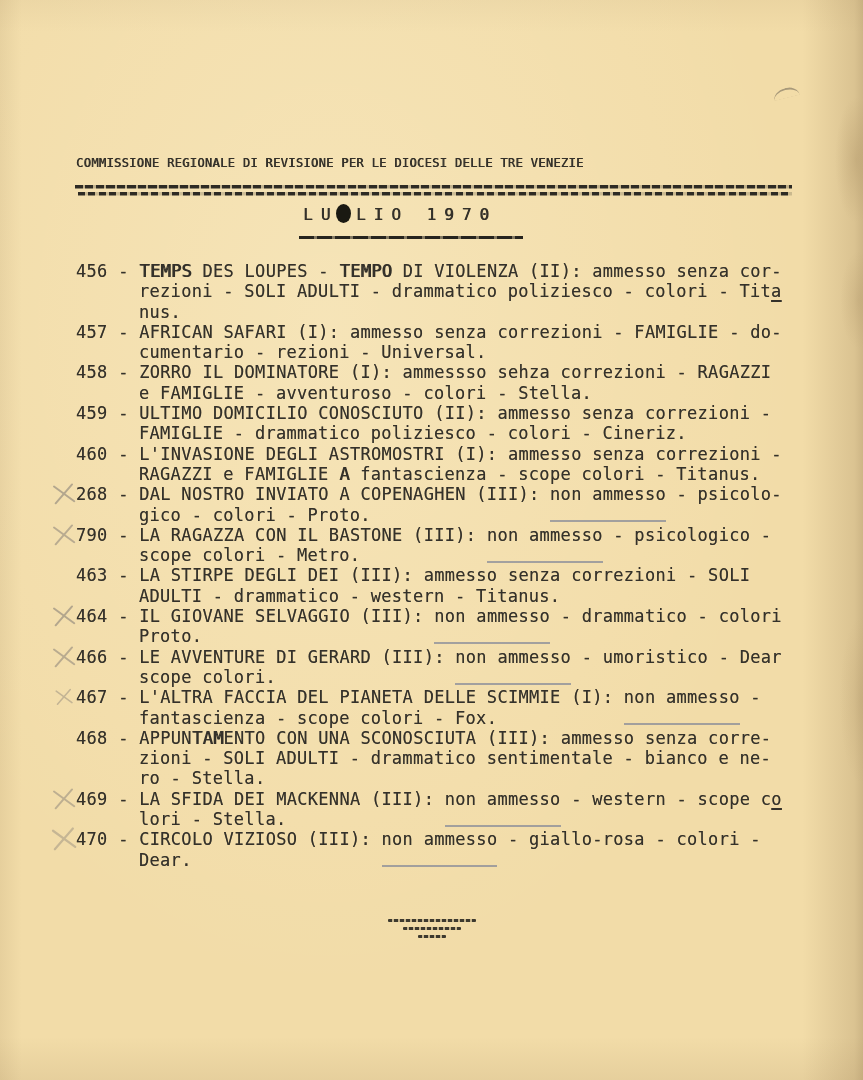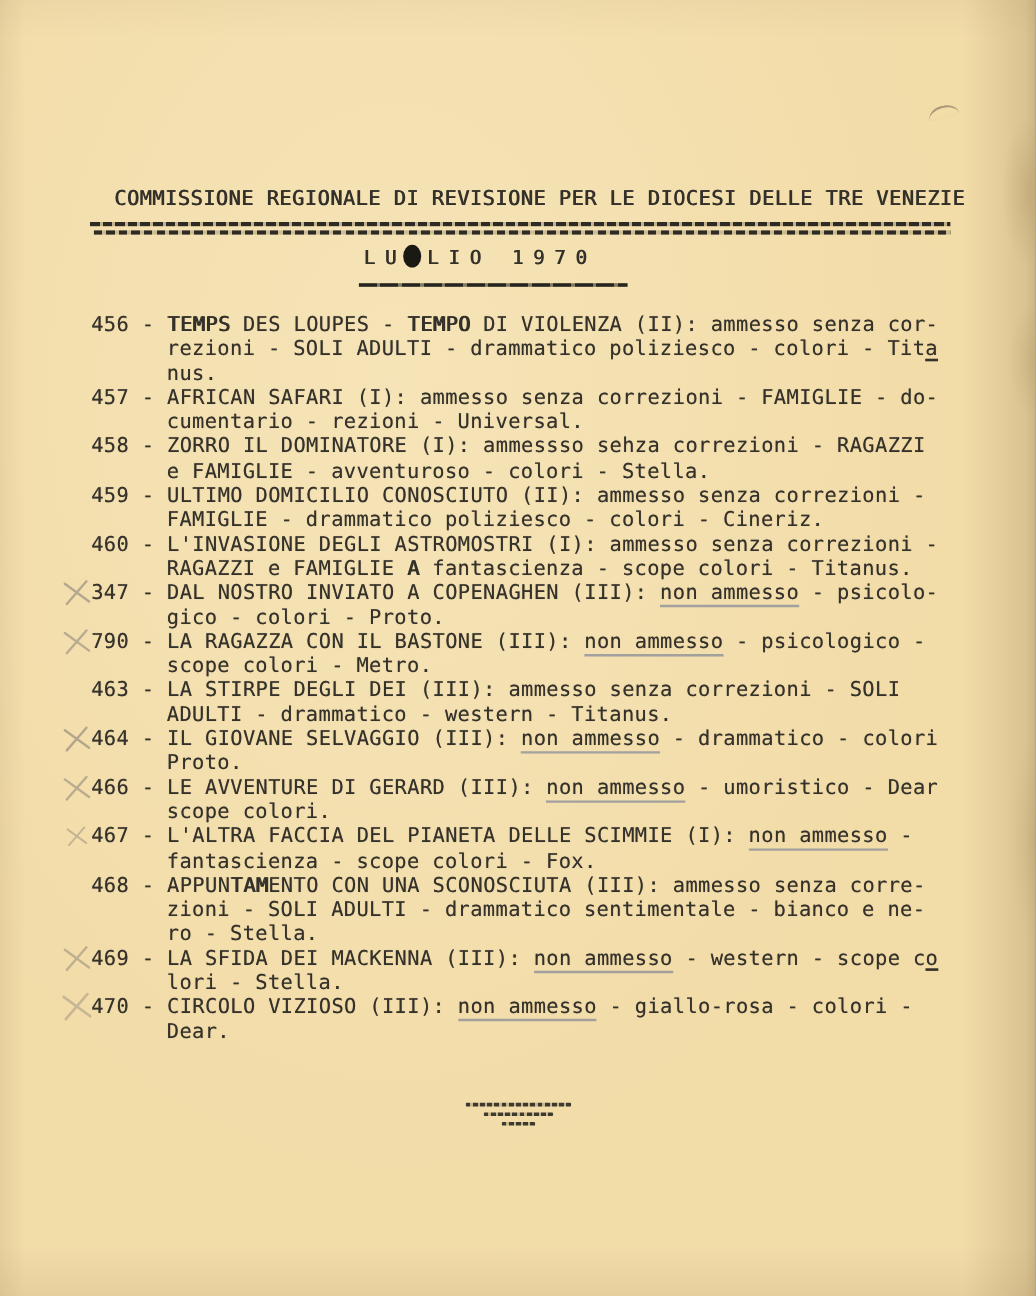--- a/index.html
+++ b/index.html
@@ -25,23 +25,22 @@
     pointer-events:none;
   }
   .pencil-tick {
     position:absolute; left:773px; top:88px; width:26px; height:8px;
     border-top:2px solid rgba(108,98,84,0.55);
     border-radius:50% 50% 0 0 / 100% 100% 0 0;
     transform:rotate(-14deg);
   }
   .header {
     position:absolute; left:76px; top:156px; width:730px;
-    font-size:17px; letter-spacing:0.35px; white-space:nowrap;
+    font-size:12px; letter-spacing:0.35px; white-space:nowrap;
     text-shadow:0.6px 0 0 currentColor;
-    margin-left:19px;
   }
   .divider {
     position:absolute; left:75px; top:184px; width:717px; height:13px;
     background:
       repeating-linear-gradient(90deg, #2e2b24 0 8px, rgba(46,43,36,0.25) 8px 10.5px) 0 1px / 100% 3.5px no-repeat,
       repeating-linear-gradient(90deg, #2e2b24 0 7px, rgba(46,43,36,0.2) 7px 10.5px) 3px 8px / 100% 3.5px no-repeat;
     filter:blur(0.3px);
   }
   .subtitle {
     position:absolute; left:303px; top:205px;
@@ -57,21 +56,21 @@
     position:absolute; left:299px; top:236px; width:224px; height:3px;
     background:repeating-linear-gradient(90deg, #26241e 0 15px, rgba(38,36,30,0.55) 15px 18px);
     filter:blur(0.2px);
   }
   .list {
     position:absolute; left:76px; top:261px; width:740px;
     font-size:17px; line-height:20.3px; letter-spacing:0.3px;
     text-shadow:0 0 0.6px rgba(52,49,42,0.55);
   }
   .entry { position:relative; padding-left:63px; text-indent:-63px; white-space:nowrap; }
-  .u-pen  { border-bottom:2px solid rgba(108,118,148,0.60); padding-bottom:0px; }
+  .u-pen  { border-bottom:2px solid rgba(108,118,148,0.60); padding-bottom:16px; }
   .u-type { text-decoration:underline; text-decoration-thickness:1.5px; text-underline-offset:3px; }
   .strike2 { text-shadow:0.9px 0 0 currentColor; }
   .xmark { position:absolute; left:-23px; top:1px; width:22px; height:18px; text-indent:0; }
   .xmark::before, .xmark::after {
     content:""; position:absolute; left:50%; top:50%;
     width:27px; height:2.4px; background:var(--pencil,#8a8279); border-radius:2px;
   }
   .xmark::before { transform:translate(-50%,-50%) rotate(36deg); }
   .xmark::after  { transform:translate(-50%,-50%) rotate(-49deg); }
   .stamp {
@@ -96,21 +95,21 @@
 
   <div class="subtitle"><span>LU</span><span class="blot">G</span><span>LIO 1970</span></div>
   <div class="subtitle-underline"></div>
 
   <div class="list">
       <div class="entry"><span>456 - </span><span><span class="strike2">TEMPS</span><span> DES LOUPES - </span><span class="strike2">TEMPO</span><span> DI VIOLENZA (II): ammesso senza cor-</span><br><span>rezioni - SOLI ADULTI - drammatico poliziesco - colori - Tit</span><span class="u-type">a</span><br><span>nus.</span></span></div>
       <div class="entry"><span>457 - </span><span><span>AFRICAN SAFARI (I): ammesso senza correzioni - FAMIGLIE - do-</span><br><span>cumentario - rezioni - Universal.</span></span></div>
       <div class="entry"><span>458 - </span><span><span>ZORRO IL DOMINATORE (I): ammessso sehza correzioni - RAGAZZI</span><br><span>e FAMIGLIE - avventuroso - colori - Stella.</span></span></div>
       <div class="entry"><span>459 - </span><span><span>ULTIMO DOMICILIO CONOSCIUTO (II): ammesso senza correzioni -</span><br><span>FAMIGLIE - drammatico poliziesco - colori - Cineriz.</span></span></div>
       <div class="entry"><span>460 - </span><span><span>L'INVASIONE DEGLI ASTROMOSTRI (I): ammesso senza correzioni -</span><br><span>RAGAZZI e FAMIGLIE </span><span class="strike2">A</span><span> fantascienza - scope colori - Titanus.</span></span></div>
-      <div class="entry"><span class="xmark" style="opacity: 0.6;"></span><span>347 - </span><span><span>DAL NOSTRO INVIATO A COPENAGHEN (III): </span><span class="u-pen">non ammesso</span><span> - psicolo-</span><br><span>gico - colori - Proto.</span></span></div>
+      <div class="entry"><span class="xmark" style="opacity: 0.6;"></span><span>268 - </span><span><span>DAL NOSTRO INVIATO A COPENAGHEN (III): </span><span class="u-pen">non ammesso</span><span> - psicolo-</span><br><span>gico - colori - Proto.</span></span></div>
       <div class="entry"><span class="xmark" style="opacity: 0.55;"></span><span>790 - </span><span><span>LA RAGAZZA CON IL BASTONE (III): </span><span class="u-pen">non ammesso</span><span> - psicologico -</span><br><span>scope colori - Metro.</span></span></div>
       <div class="entry"><span>463 - </span><span><span>LA STIRPE DEGLI DEI (III): ammesso senza correzioni - SOLI</span><br><span>ADULTI - drammatico - western - Titanus.</span></span></div>
       <div class="entry"><span class="xmark" style="opacity: 0.6;"></span><span>464 - </span><span><span>IL GIOVANE SELVAGGIO (III): </span><span class="u-pen">non ammesso</span><span> - drammatico - colori</span><br><span>Proto.</span></span></div>
       <div class="entry"><span class="xmark" style="opacity: 0.55;"></span><span>466 - </span><span><span>LE AVVENTURE DI GERARD (III): </span><span class="u-pen">non ammesso</span><span> - umoristico - Dear</span><br><span>scope colori.</span></span></div>
       <div class="entry"><span class="xmark" style="transform: scale(0.78); opacity: 0.45;"></span><span>467 - </span><span><span>L'ALTRA FACCIA DEL PIANETA DELLE SCIMMIE (I): </span><span class="u-pen">non ammesso</span><span> -</span><br><span>fantascienza - scope colori - Fox.</span></span></div>
       <div class="entry"><span>468 - </span><span><span>APPUN</span><span class="strike2">TAM</span><span>ENTO CON UNA SCONOSCIUTA (III): ammesso senza corre-</span><br><span>zioni - SOLI ADULTI - drammatico sentimentale - bianco e ne-</span><br><span>ro - Stella.</span></span></div>
       <div class="entry"><span class="xmark" style="opacity: 0.5;"></span><span>469 - </span><span><span>LA SFIDA DEI MACKENNA (III): </span><span class="u-pen">non ammesso</span><span> - western - scope c</span><span class="u-type">o</span><br><span>lori - Stella.</span></span></div>
       <div class="entry"><span class="xmark" style="transform: scale(1.1); opacity: 0.42;"></span><span>470 - </span><span><span>CIRCOLO VIZIOSO (III): </span><span class="u-pen">non ammesso</span><span> - giallo-rosa - colori -</span><br><span>Dear.</span></span></div>
     </div>
 

